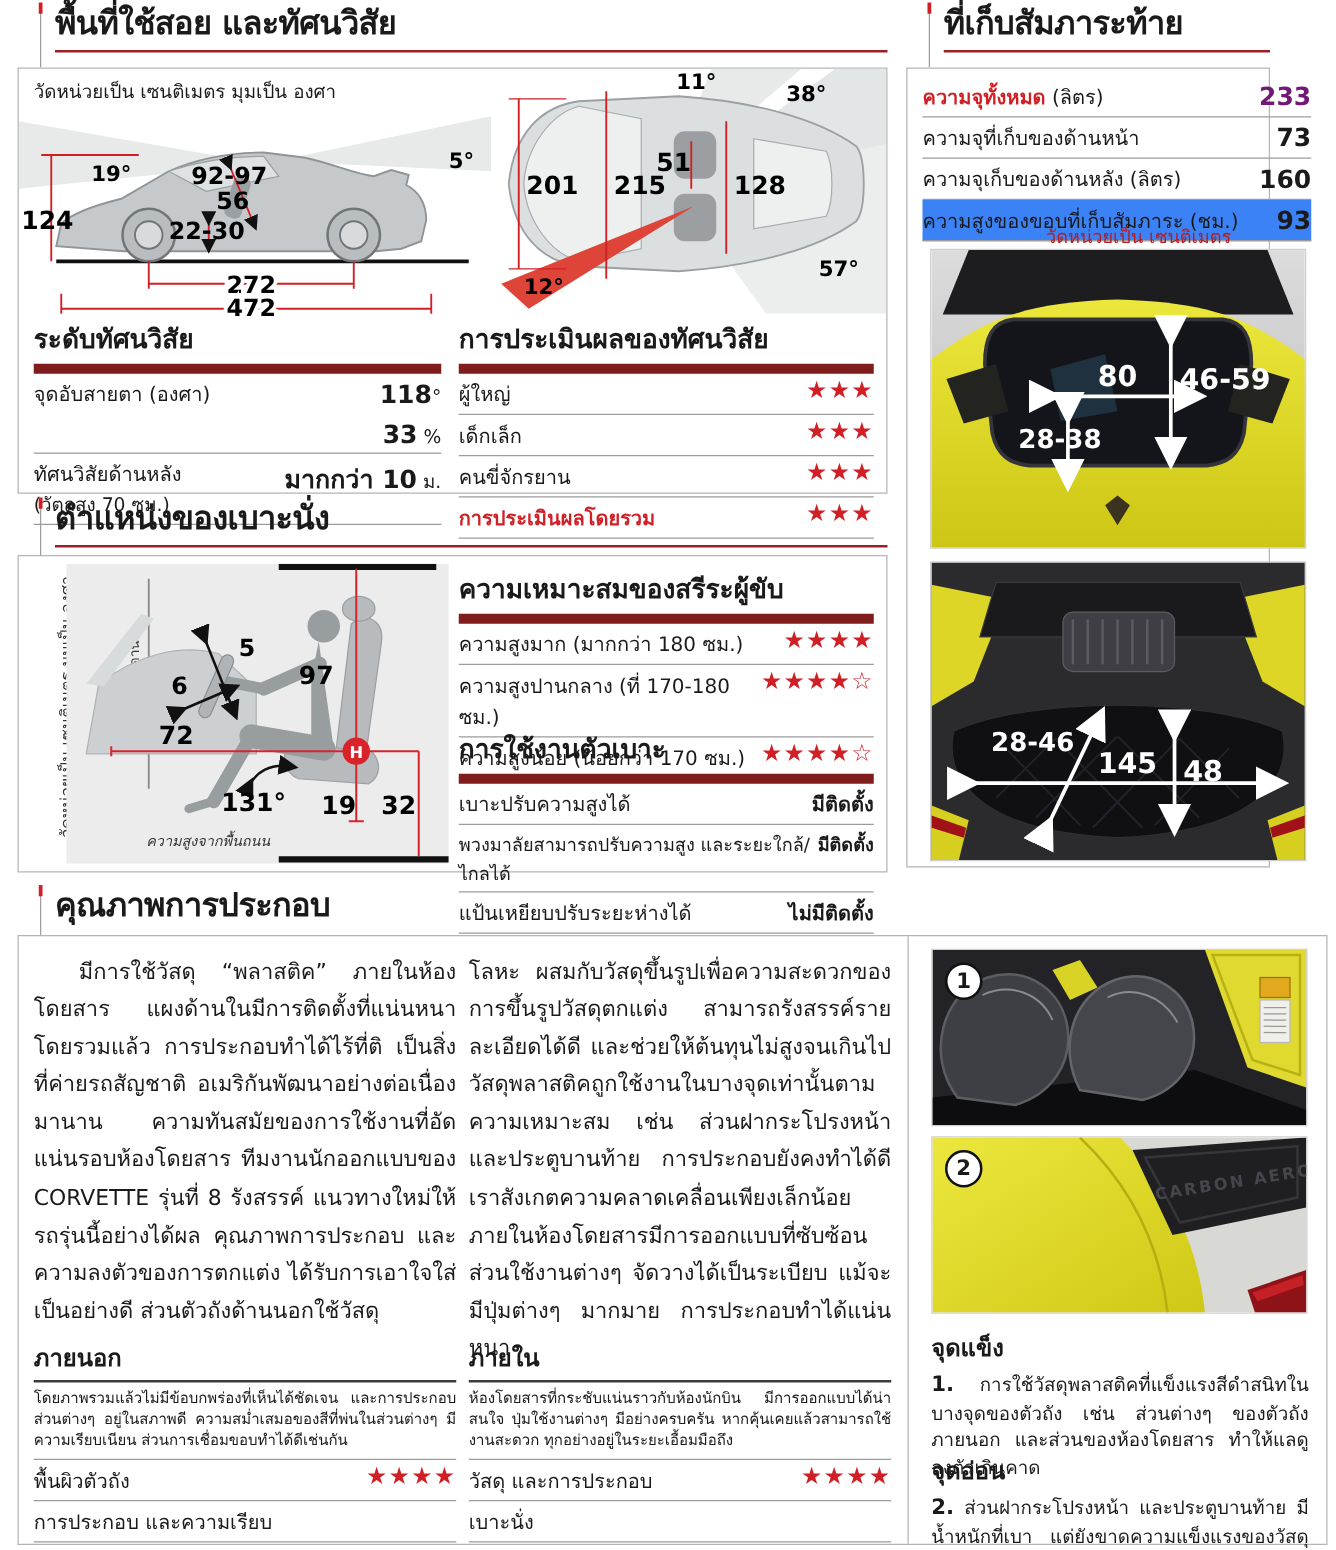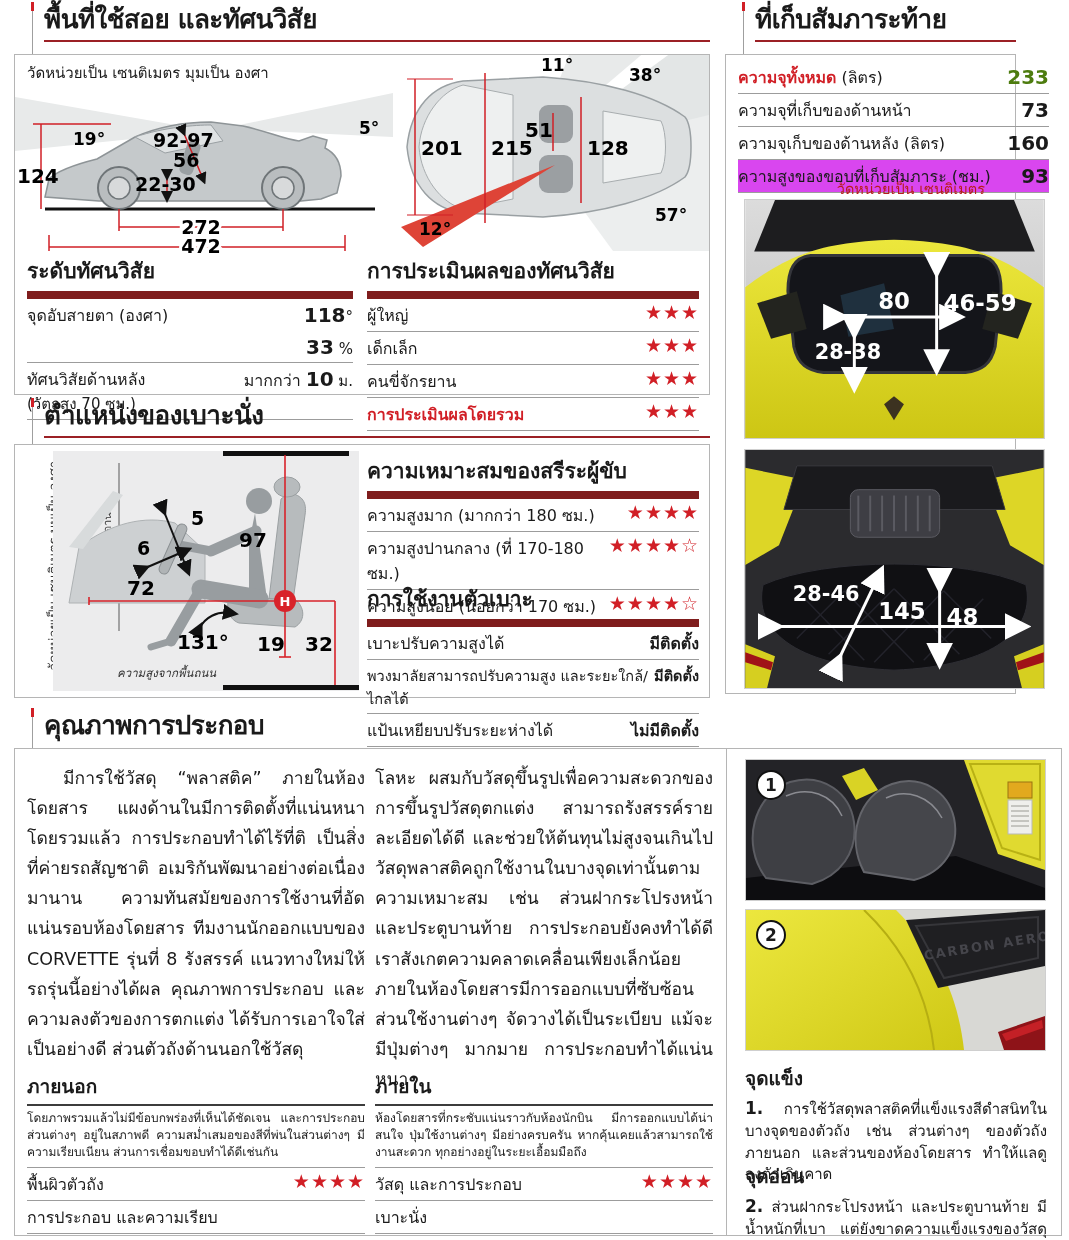--- a/index.html
+++ b/index.html
@@ -12,24 +12,24 @@
   .box{position:absolute;left:0;right:0;bottom:0;border:1px solid #b5b5b5;background:#fff}
   
   .tbl{position:absolute;font-size:16px}
   .tbl .hd{font-weight:bold;font-size:21px;border-bottom:8px solid #7f1d1d;padding:1px 0 4px}
   .trow{display:flex;justify-content:space-between;align-items:flex-start;border-bottom:1px solid #9c9c9c;padding:4px 0 3px;gap:6px}
   .trow.noline{border-bottom:none}
   .trow .lbl{font-size:16px}
   .trow .lbl .sub{display:block;font-size:15px}
   .bigval{font-weight:bold;font-size:20px;white-space:nowrap}
   .bigval .unit{font-weight:normal;font-size:15px}
-  .pfx{font-weight:normal;font-size:16px}
+  .pfx{font-weight:bold;font-size:20px}
   .stars{color:#d11f26;font-size:19px;letter-spacing:1px;white-space:nowrap;line-height:1}
   .redlbl{color:#d11f26;font-weight:bold}
-  .grow{background:#d946ef}
+  .grow{background:#3b82f6}
   .boldval{font-weight:bold;font-size:16px;white-space:nowrap}
   .note-r{position:absolute;right:30px;font-size:14.5px;color:#b91c1c}
   
   .coltext{position:absolute;font-size:17.5px;line-height:1.72;text-align:justify}
   .coltext.indent{text-indent:36px}
   .subtbl .hd2{font-weight:bold;font-size:19px;border-bottom:2px solid #3c3c3c;padding-bottom:3px}
   .subtbl .intro{font-size:12px;line-height:1.42;border-bottom:1px solid #9c9c9c;padding:4px 0 6px;text-align:justify}
   .sw-head{font-weight:bold;font-size:19px;margin-bottom:3px}
   .sw-text{font-size:15px;line-height:1.45;text-align:justify}
   .sw-text b{font-size:17px}
@@ -161,21 +161,21 @@
 
 <section class="panel" id="sec-luggage" style="left:725px;top:4px;width:291px;height:690px">
   <div class="sec-head">
     <span class="tick"></span>
     <h2>ที่เก็บสัมภาระท้าย</h2>
   </div>
   <div class="box" style="top:50px">
     <div class="tbl" style="left:12px;top:6px;width:311px">
       <div class="trow" style="border-top:none">
         <span class="lbl redlbl"><span>ความจุทั้งหมด</span><span style="color:#1a1a1a;font-weight:normal"> (ลิตร)</span></span>
-        <span class="bigval" style="color:#4d7c0f">233</span>
+        <span class="bigval" style="color:#701a75">233</span>
       </div>
       <div class="trow">
         <span class="lbl"><span>ความจุที่เก็บของด้านหน้า</span><span></span></span>
         <span class="bigval">73</span>
       </div>
       <div class="trow">
         <span class="lbl"><span>ความจุเก็บของด้านหลัง</span><span> (ลิตร)</span></span>
         <span class="bigval">160</span>
       </div>
       <div class="trow grow">

